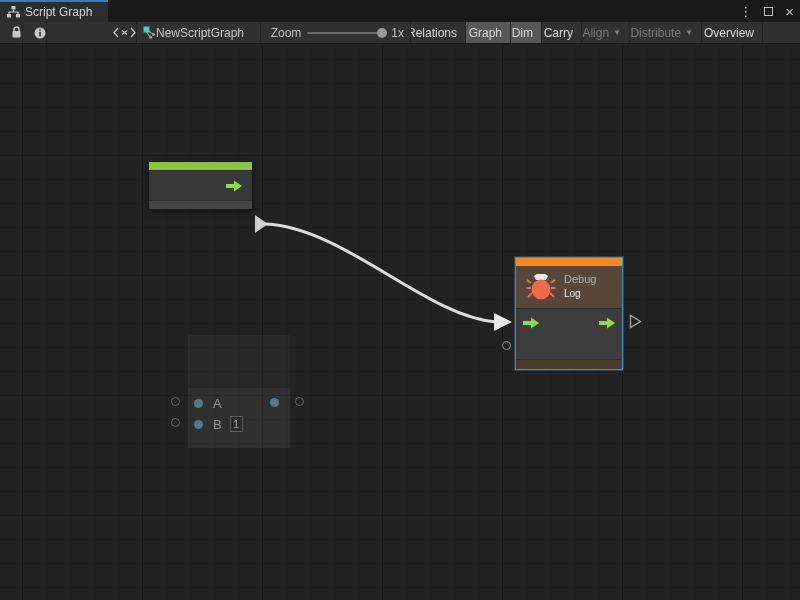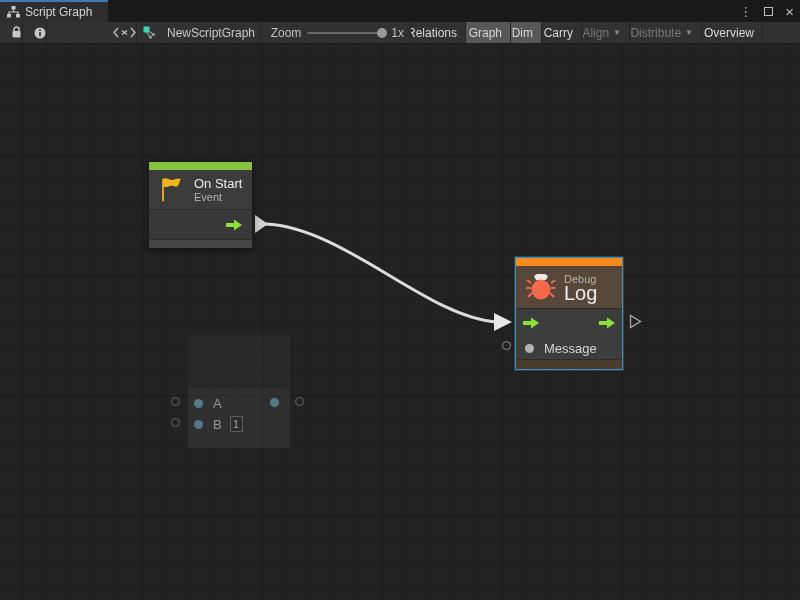--- a/index.html
+++ b/index.html
@@ -19,21 +19,21 @@
   .win-controls{position:absolute;right:6px;top:0;height:22px;display:flex;align-items:center;gap:12px;color:#bdbdbd;}
   .wc-menu{font-size:13px;line-height:1;}
   .wc-max{display:inline-block;width:9px;height:9px;border:1.5px solid #bdbdbd;}
   .wc-close{font-size:15px;line-height:1;}
 
   
   .toolbar{position:absolute;top:22px;left:0;width:800px;height:22px;background:#313131;
            border-bottom:1px solid #1a1a1a;display:flex;color:#d8d8d8;font-size:12px;}
   .tcell{height:100%;display:flex;align-items:center;justify-content:flex-end;border-right:1px solid #242424;flex:0 0 auto;}
   .cell-lock{width:23px;} .cell-info{width:24px;} .cell-code{width:90px;}
-  .cell-name{width:124px;justify-content:flex-start;padding-left:6px;gap:11px;color:#c8c8c8;}
+  .cell-name{width:124px;justify-content:flex-start;padding-left:6px;gap:0;color:#c8c8c8;}
   .cell-zoom{width:150px;gap:6px;padding:0 6px;color:#c0c0c0;}
   .zoom-track{position:relative;width:78px;height:2px;background:#6a6a6a;border-radius:1px;}
   .zoom-knob{position:absolute;right:-2px;top:-4px;width:10px;height:10px;border-radius:50%;background:#9a9a9a;}
   .tbtn{padding:0 8px;white-space:nowrap;overflow:hidden;}
   .tbtn.active{background:#575757;}
   .tbtn.disabled{color:#7a7a7a;}
   .dd-arrow{font-size:8px;margin-left:4px;color:#8a8a8a;}
   .cell-fulls{flex:1 1 auto;justify-content:flex-start;padding-left:8px;border-right:none;margin-left:40px;}
 
   
@@ -192,64 +192,50 @@
   <div class="canvas">
 
     <svg class="wire-layer" width="800" height="556" viewBox="0 0 800 556">
       <polygon points="255,171 255,189 268,180" fill="#cfcfcf"></polygon>
       <path d="M 266 180 C 345 184, 425 272, 496 278" stroke="var(--connection)" stroke-width="3" fill="none" stroke-linecap="round"></path>
       <polygon points="494,269 494,287 512,278" fill="#e8e8e8"></polygon>
     </svg>
 
     <div class="node node-onstart">
       <div class="strip" style="background:var(--event-accent)"></div>
-      <div class="head">
-        <svg width="27" height="26" viewBox="0 0 27 26">
-          <path d="M4 2 C8 -0.5 11 4.5 15 2.5 C18.5 0.8 20 2.5 22 1.5 L19 9 C16 11 13.5 7.5 9.5 9.5 C7 10.7 5.5 9.5 4.5 9 Z" fill="var(--flag-yellow)"></path>
-          <rect x="3.2" y="1.5" width="1.8" height="23" rx="0.9" fill="var(--flag-yellow)"></rect>
-        </svg>
-        <div class="title-col">
-          <span class="n-title">On Start</span>
-          <span class="n-sub">Event</span>
-        </div>
-      </div>
       <div class="ports">
         <svg class="arrow-out-right" width="18" height="14" viewBox="0 0 18 14">
           <path d="M1 5 h8 V1.5 L17 7 L9 12.5 V9 H1 z" fill="var(--flow-port-green)"></path>
         </svg>
       </div>
       <div class="footer"></div>
     </div>
 
     <div class="node node-debug">
       <div class="strip" style="background:var(--debug-accent)"></div>
       <div class="head">
         <svg width="30" height="28" viewBox="0 0 30 28">
           <path d="M8 3 L11 1 H19 L22 3 L20 7 H10 Z" fill="#efe9e0"></path>
           <path d="M5 10 L1 7 M5 15 H0.5 M6 20 L2 24 M25 10 L29 7 M25 15 H29.5 M24 20 L28 24" stroke="var(--bug-orange)" stroke-width="2"></path>
           <ellipse cx="15" cy="16.5" rx="9.5" ry="10" fill="var(--bug-orange)"></ellipse>
         </svg>
         <div class="title-col">
-          <span class="n-title" style="font-size:20px">Log</span>
+          <span class="n-title" style="font-size:10px">Log</span>
           <span class="n-sub">Debug</span>
         </div>
       </div>
       <div class="ports">
         <div class="prow">
           <svg class="arrow-in-left" width="18" height="14" viewBox="0 0 18 14">
             <path d="M1 5 h8 V1.5 L17 7 L9 12.5 V9 H1 z" fill="var(--flow-port-green)"></path>
           </svg>
           <svg class="arrow-out-right" style="right:6px" width="18" height="14" viewBox="0 0 18 14">
             <path d="M1 5 h8 V1.5 L17 7 L9 12.5 V9 H1 z" fill="var(--flow-port-green)"></path>
           </svg>
         </div>
-        <div class="prow2">
-          <span class="dot-gray"></span>
-          <span class="msg-label">Message</span>
-        </div>
       </div>
       <div class="footer"></div>
     </div>
 
     <div class="node node-ghost">
       <div class="ghost-ports">
         <div class="grow grow-a">
           <span class="dot-teal"></span>
           <span>A</span>
         </div>

